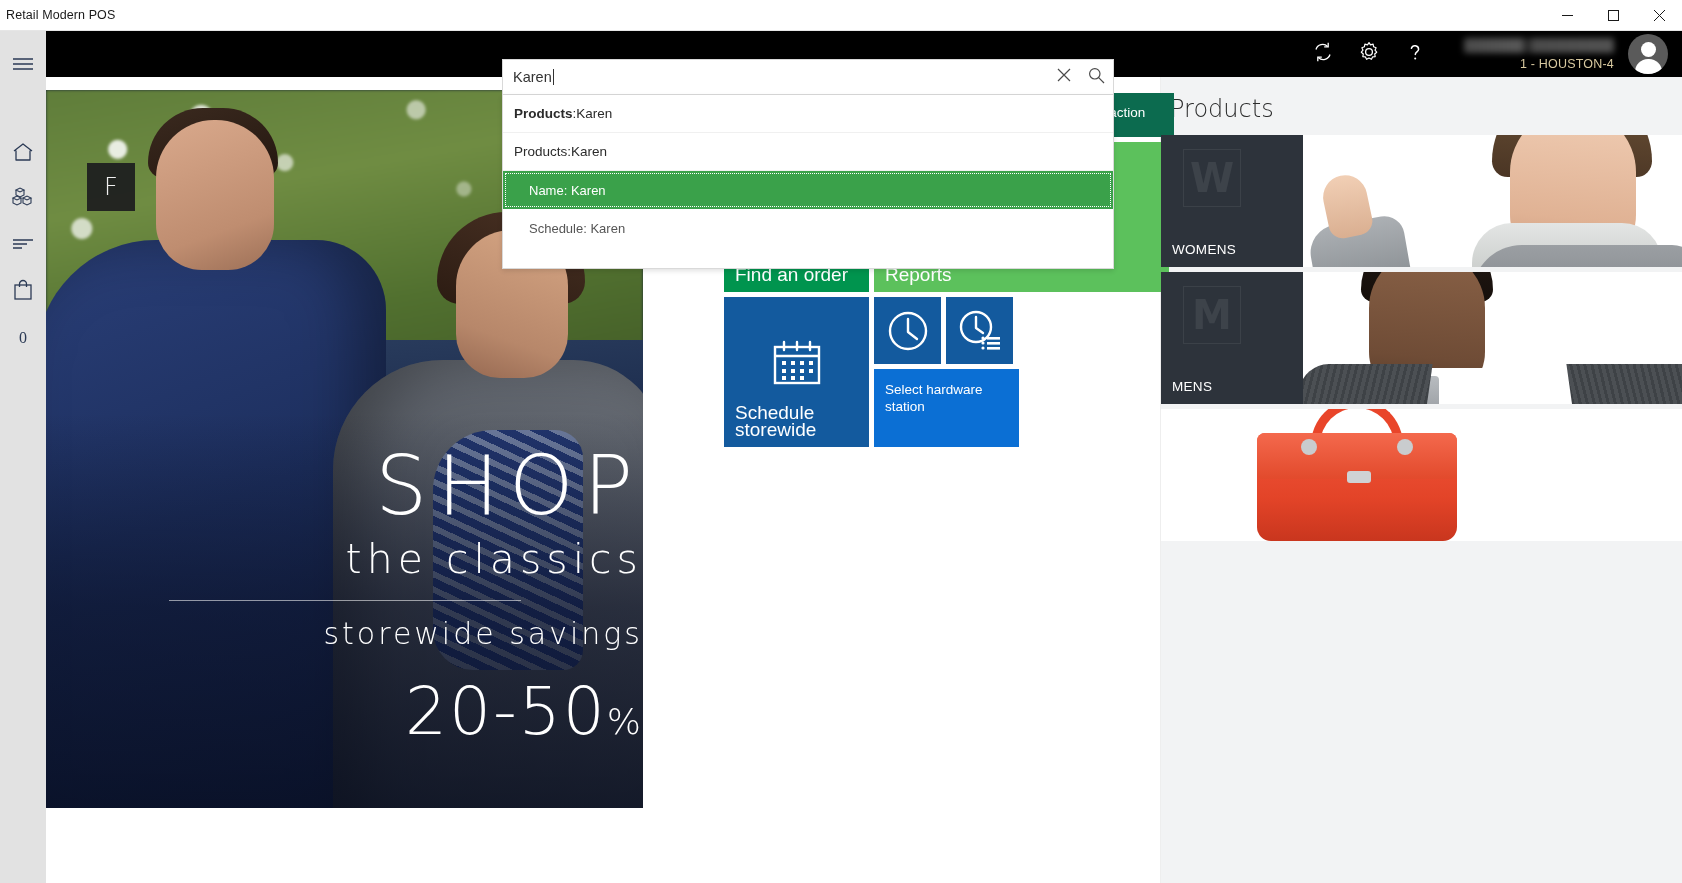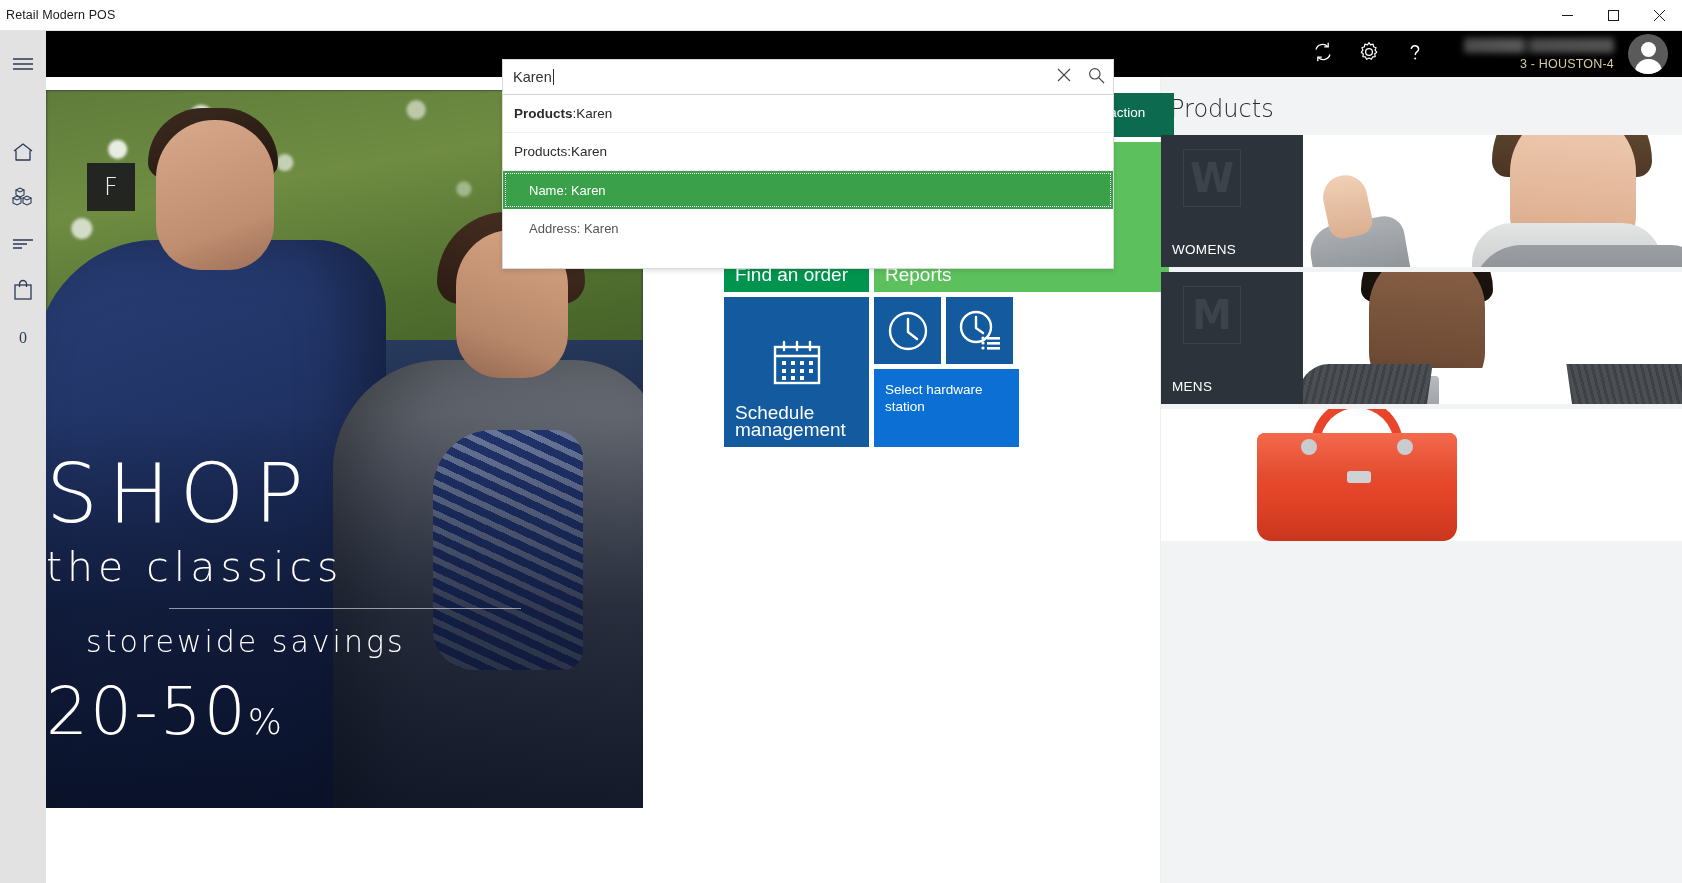--- a/index.html
+++ b/index.html
@@ -184,37 +184,37 @@
   }
   .banner-scrim {
     position:absolute; inset:0;
     background:linear-gradient(180deg, rgba(10,18,40,0) 45%, rgba(8,14,34,.55) 72%, rgba(6,12,30,.75) 100%);
   }
   .f-badge {
     position:absolute; left:41px; top:73px; width:48px; height:48px;
     background:rgba(28,28,30,.92); display:flex; align-items:center; justify-content:center;
     color:#f0f0f0; font-size:24px; font-weight:300; font-family:"DejaVu Sans", sans-serif;
   }
-  .banner-copy { position:absolute; left:0; right:0; bottom:58px; text-align:left; color:#fff; }
+  .banner-copy { position:absolute; left:0; right:0; bottom:58px; text-align:right; color:#fff; }
   .bc-shop {
     font-size:82px; font-weight:300; letter-spacing:10px; line-height:.95;
     font-family:"DejaVu Sans", sans-serif;
   }
   .bc-classics {
     font-size:41px; font-weight:300; letter-spacing:5px; margin-top:10px;
     font-family:"DejaVu Sans", sans-serif;
   }
   .bc-rule { width:352px; height:1px; background:rgba(255,255,255,.55); margin:17px auto 0; }
   .bc-savings {
     font-size:30px; font-weight:300; letter-spacing:3px; margin-top:15px;
     font-family:"DejaVu Sans", sans-serif;
     padding-left:40px;
   }
   .bc-discount {
-    font-size:66px; font-weight:300; letter-spacing:2px; margin-top:14px;
+    font-size:66px; font-weight:300; letter-spacing:2px; margin-top:22px;
     font-family:"DejaVu Sans", sans-serif;
   }
   .bc-discount .pct { font-size:36px; }
 
   
   .board { flex:1 1 auto; padding:16px 0 0 36px; min-width:0; }
 
   .row-strip { display:grid; grid-template-columns:295px 150px; gap:5px; margin-bottom:5px; }
   .strip-tile { height:44px; position:relative; color:#fff; }
   .strip-tile .tlabel { position:absolute; left:11px; top:12px; font-size:13.5px; }
@@ -447,21 +447,21 @@
           </div>
           <div class="sug-row">
             <span>Products</span>
               <span>: </span>
               <span>Karen</span>
           </div>
           <div class="sug-sub selected">
             <span>Name: Karen</span>
           </div>
           <div class="sug-sub">
-            <span>Address: Karen</span>
+            <span>Schedule: Karen</span>
           </div>
         </div>
       </div>
 
       <div class="header-right">
         <div class="hdr-icon">
           <span>
             <svg width="22" height="22" viewBox="0 0 22 22">
               <path d="M4 8.5a7 7 0 0111.6-3" stroke="currentColor" stroke-width="1.3" fill="none"></path>
               <path d="M18 13.5a7 7 0 01-11.6 3" stroke="currentColor" stroke-width="1.3" fill="none"></path>
@@ -481,21 +481,21 @@
         <div class="hdr-icon">
           <span>
             <svg width="22" height="22" viewBox="0 0 22 22">
               <path d="M7.4 7.2a3.7 3.7 0 017.2 1.1c0 2.4-3.3 2.8-3.3 5.2" stroke="currentColor" stroke-width="1.5" fill="none" stroke-linecap="round"></path>
               <circle cx="11.2" cy="17.4" r="1" fill="currentColor"></circle>
             </svg>
           </span>
         </div>
         <div class="hdr-user">
           <div class="hdr-user-name"></div>
-          <div class="hdr-store">3 - HOUSTON-4</div>
+          <div class="hdr-store">1 - HOUSTON-4</div>
         </div>
         <div class="avatar">
           <span>
             <span class="head"></span><span class="body"></span>
           </span>
         </div>
       </div>
     </div>
 
     <div class="content">
@@ -579,21 +579,21 @@
                   <rect x="10" y="29" width="4" height="4"></rect>
                     <rect x="19" y="29" width="4" height="4"></rect>
                   <rect x="28" y="29" width="4" height="4"></rect>
                     <rect x="37" y="29" width="4" height="4"></rect>
                   <rect x="10" y="36" width="4" height="4"></rect>
                     <rect x="19" y="36" width="4" height="4"></rect>
                   <rect x="28" y="36" width="4" height="4"></rect>
                 </g>
               </svg>
             </span>
-            <span class="tlabel">Schedule management</span>
+            <span class="tlabel">Schedule storewide</span>
           </div>
 
           <div class="stacked">
             <div class="stk-top">
               <div class="stk-cell" style="background:#135a9e">
                 <span class="ticon">
                   <svg width="44" height="44" viewBox="0 0 44 44">
                     <circle cx="22" cy="22" r="18" stroke="#fff" stroke-width="2.4" fill="none"></circle>
                     <path d="M22 10v13l9 7" stroke="#fff" stroke-width="2.4" fill="none" stroke-linecap="round" stroke-linejoin="round"></path>
                   </svg>

